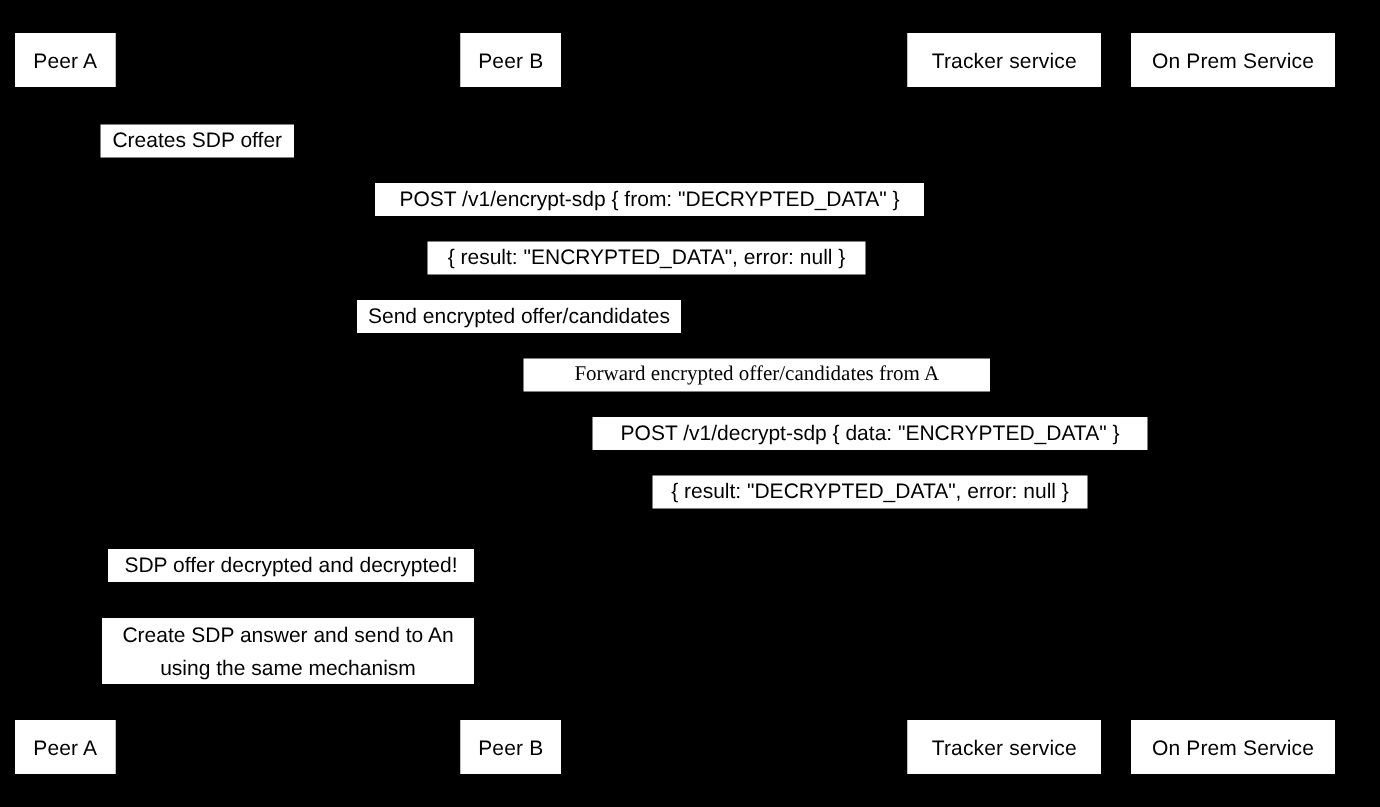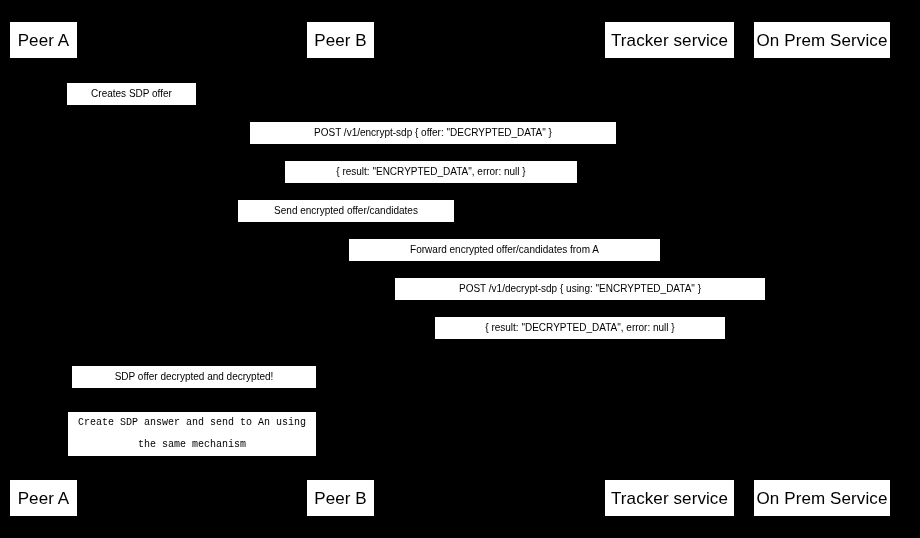--- a/index.html
+++ b/index.html
@@ -16,54 +16,53 @@
     overflow: hidden;
     font-family: "Liberation Sans", sans-serif;
   }
   
   .participant {
     position: absolute;
     background: #ffffff;
     color: #000000;
     border: 1px solid #ffffff;
     box-sizing: border-box;
-    font-size: 17px;
+    font-size: 14px;
     line-height: 1;
     display: flex;
     align-items: center;
     justify-content: center;
     white-space: nowrap;
     letter-spacing: 0.1px;
   }
   
   .lifeline {
     position: absolute;
     width: 1px;
     background: transparent;
     border-left: 1px dashed #000000;
   }
   
   .msg {
     position: absolute;
     background: #ffffff;
     color: #000000;
-    font-size: 10px;
+    font-size: 14px;
     line-height: 21px;
     height: 22px;
     box-sizing: border-box;
     padding: 0 1px;
     white-space: nowrap;
     overflow: hidden;
     text-align: center;
   }
   .msg.two-line {
     height: 44px;
     line-height: 22px;
     white-space: normal;
-    font-family: Liberation Mono, monospace;
   }
   
   .arrow {
     position: absolute;
     height: 0;
     border-top: 1px solid #000000;
   }
 </style>
 </head>
 <body>
@@ -78,29 +77,29 @@
     </div>
   <div id="header-layer">
       <div class="participant" style="left: 10px; top: 22px; width: 67px; height: 36px;">Peer A</div>
       <div class="participant" style="left: 307px; top: 22px; width: 67px; height: 36px;">Peer B</div>
       <div class="participant" style="left: 605px; top: 22px; width: 129px; height: 36px;">Tracker service</div>
       <div class="participant" style="left: 754px; top: 22px; width: 136px; height: 36px;">On Prem Service</div>
     </div>
   <div id="messages-layer">
       <div class="msg" style="left: 67px; top: 83px; width: 129px;">Creates SDP offer</div>
       <div class="arrow" style="left: 67px; top: 107px; width: 129px;"></div>
-      <div class="msg" style="left: 250px; top: 122px; width: 366px;">POST /v1/encrypt-sdp { offer: "DECRYPTED_DATA" }</div>
+      <div class="msg" style="left: 250px; top: 122px; width: 366px;">POST /v1/encrypt-sdp { from: "DECRYPTED_DATA" }</div>
       <div class="arrow" style="left: 250px; top: 146px; width: 366px;"></div>
       <div class="msg" style="left: 285px; top: 161px; width: 292px;">{ result: "ENCRYPTED_DATA", error: null }</div>
       <div class="arrow" style="left: 285px; top: 185px; width: 292px;"></div>
       <div class="msg" style="left: 238px; top: 200px; width: 216px;">Send encrypted offer/candidates</div>
       <div class="arrow" style="left: 238px; top: 224px; width: 236px;"></div>
-      <div class="msg" style="left: 349px; top: 239px; width: 311px;">Forward encrypted offer/candidates from A</div>
+      <div class="msg" style="left: 349px; top: 239px; width: 311px; font-family: Liberation Serif, serif;">Forward encrypted offer/candidates from A</div>
       <div class="arrow" style="left: 349px; top: 263px; width: 311px;"></div>
-      <div class="msg" style="left: 395px; top: 278px; width: 370px;">POST /v1/decrypt-sdp { using: "ENCRYPTED_DATA" }</div>
+      <div class="msg" style="left: 395px; top: 278px; width: 370px;">POST /v1/decrypt-sdp { data: "ENCRYPTED_DATA" }</div>
       <div class="arrow" style="left: 395px; top: 302px; width: 370px;"></div>
       <div class="msg" style="left: 435px; top: 317px; width: 290px;">{ result: "DECRYPTED_DATA", error: null }</div>
       <div class="arrow" style="left: 435px; top: 341px; width: 290px;"></div>
       <div class="msg" style="left: 72px; top: 366px; width: 244px;">SDP offer decrypted and decrypted!</div>
       <div class="arrow" style="left: 72px; top: 390px; width: 244px;"></div>
       <div class="msg two-line" style="left: 68px; top: 412px; width: 248px;">Create SDP answer and send to An using the same mechanism</div>
       <div class="arrow" style="left: 68px; top: 458px; width: 248px;"></div>
     </div>
   <div id="footer-layer">
       <div class="participant" style="left: 10px; top: 480px; width: 67px; height: 36px;">Peer A</div>

